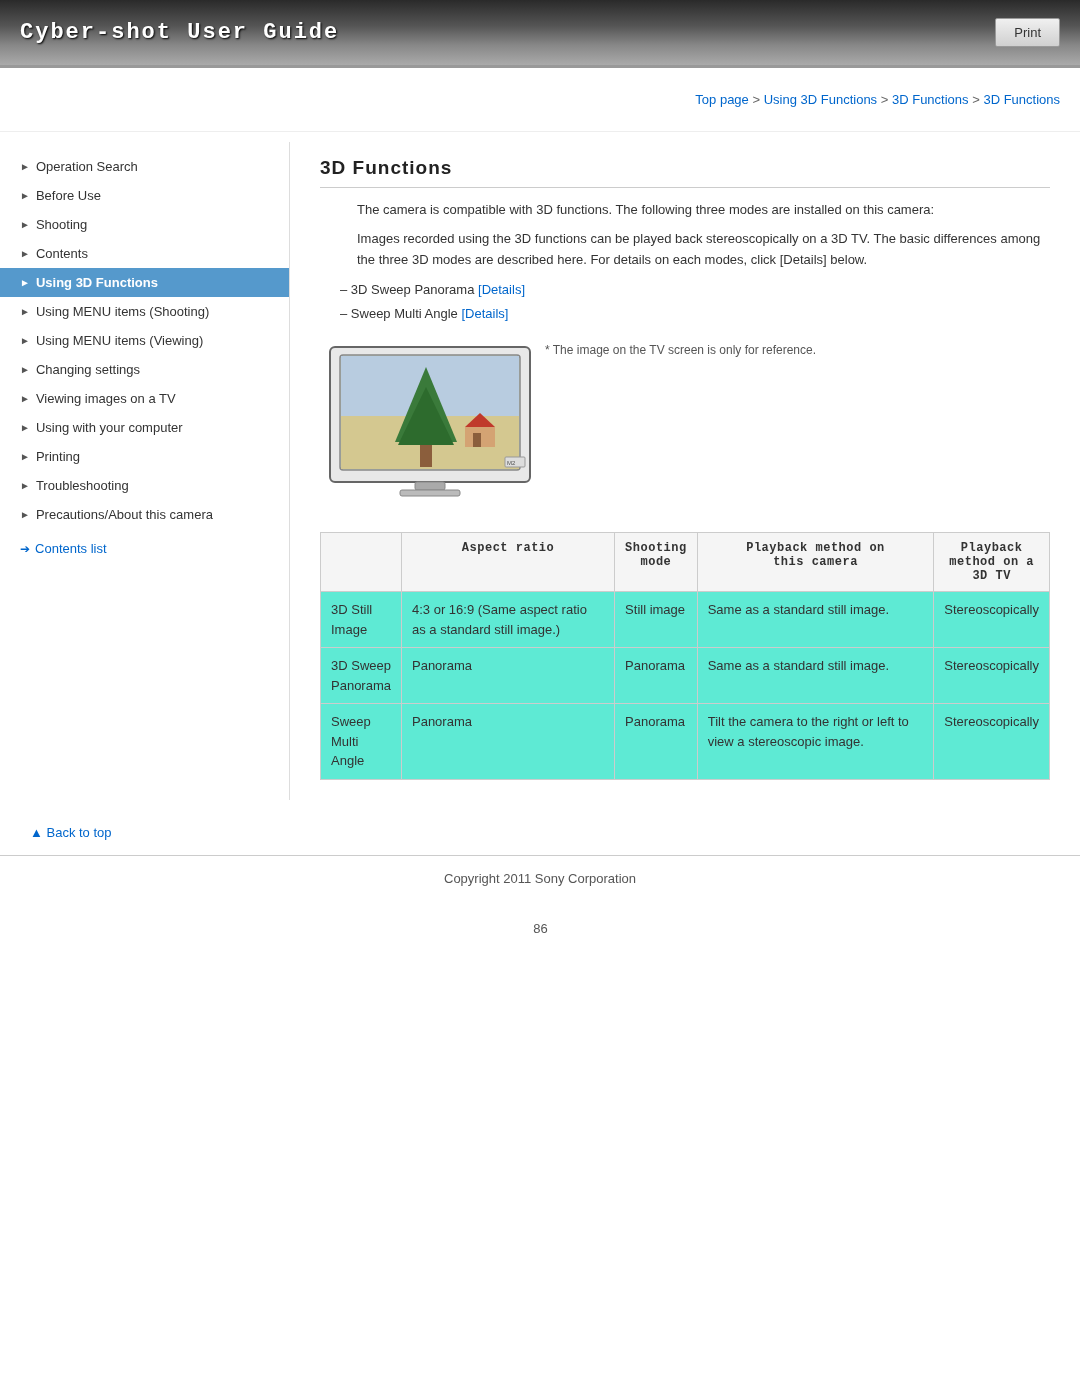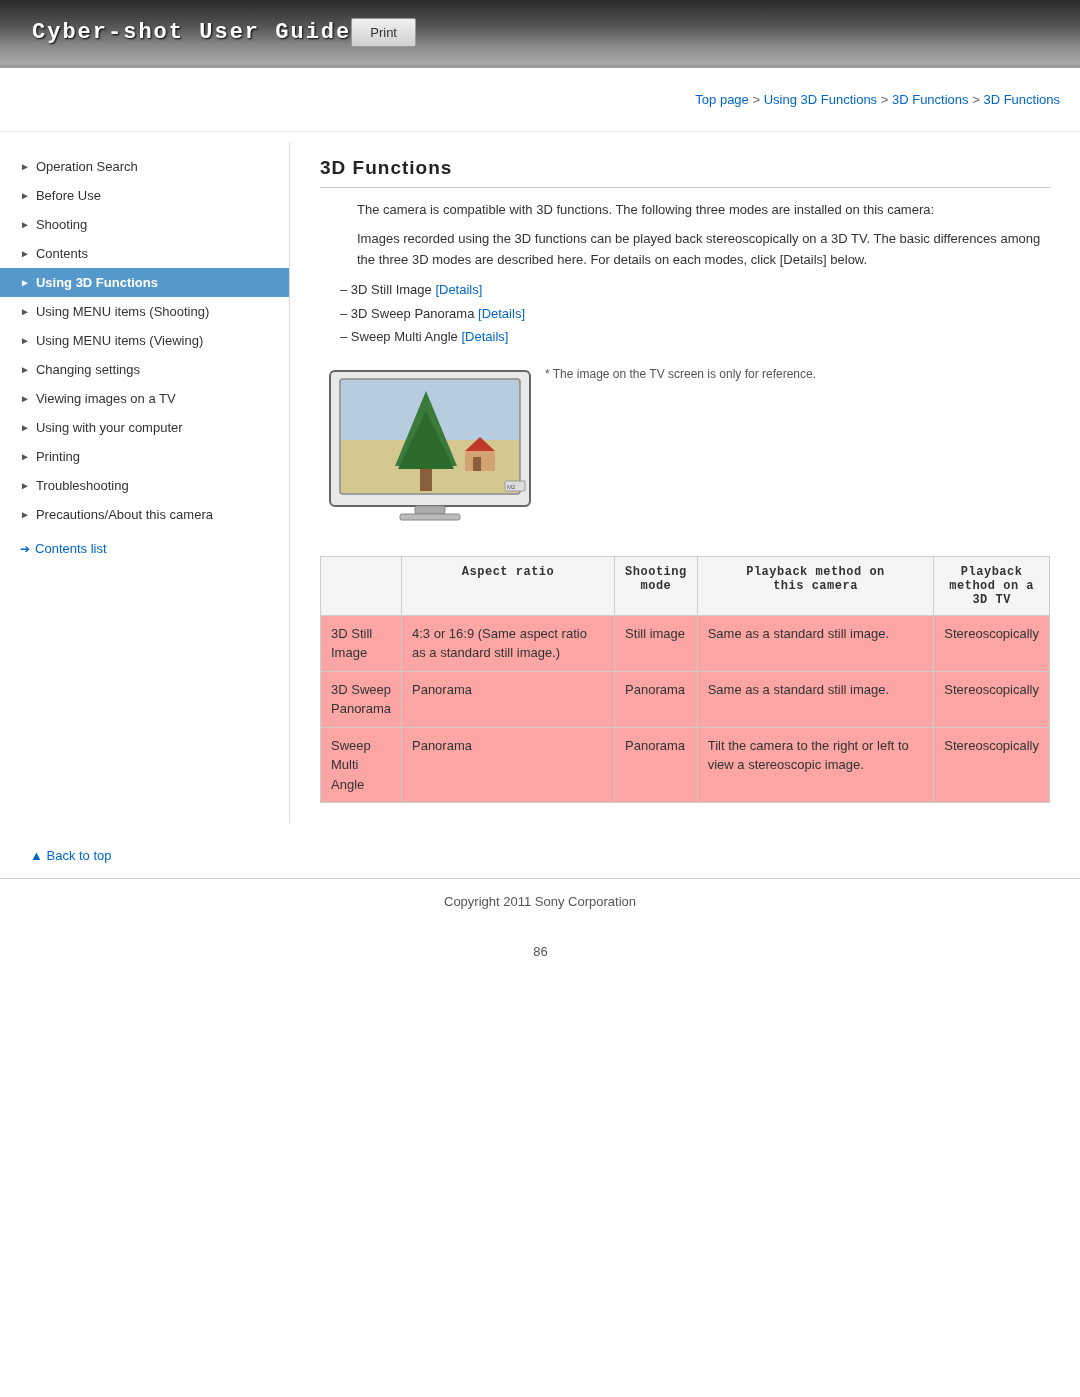--- a/index.html
+++ b/index.html
@@ -8,23 +8,24 @@
       font-size: 13px;
       background: #fff;
       color: #333;
       width: 1080px;
       min-height: 1397px;
     }
 
     
     .header {
       background: linear-gradient(180deg, #2a2a2a 0%, #555 40%, #888 70%, #aaa 100%);
-      padding: 18px 32px;
+      padding: 18px 20px;
       display: flex;
       align-items: center;
+      justify-content: space-between;
       border-bottom: 3px solid #999;
     }
     .header-title {
       font-family: 'Courier New', monospace;
       font-size: 22px;
       color: #fff;
       letter-spacing: 2px;
       font-weight: bold;
       text-shadow: 1px 1px 2px #000;
     }
@@ -173,21 +174,21 @@
       vertical-align: top;
     }
     .data-table thead th {
       background: #f5f5f5;
       font-weight: bold;
       font-family: 'Courier New', monospace;
       font-size: 12px;
       letter-spacing: 0.5px;
     }
     .data-table tbody td {
-      background: #fca5a5;
+      background: #5eead4;
       line-height: 1.5;
     }
 
     
     .back-to-top-bar {
       display: flex;
       padding: 15px 30px 5px 30px;
     }
     .back-to-top {
       color: #0066cc;
@@ -296,21 +297,20 @@
   </nav>
 
   <div class="content">
 
     <h1 class="page-title">3D Functions</h1>
 
     <p class="intro-text">The camera is compatible with 3D functions. The following three modes are installed on this camera:</p>
     <p class="intro-text">Images recorded using the 3D functions can be played back stereoscopically on a 3D TV. The basic differences among the three 3D modes are described here. For details on each modes, click [Details] below.</p>
 
     <ul class="feature-list">
-      <li>3D Still Image <a href="#">[Details]</a></li>
       <li>3D Sweep Panorama <a href="#">[Details]</a></li>
       <li>Sweep Multi Angle <a href="#">[Details]</a></li>
     </ul>
 
     <div class="tv-image-container">
       <svg class="tv-illustration" viewBox="0 0 220 175" xmlns="http://www.w3.org/2000/svg">
 
         <rect x="10" y="10" width="200" height="135" rx="5" ry="5" fill="#e8e8e8" stroke="#666" stroke-width="2"></rect>
 
         <rect x="20" y="18" width="180" height="115" rx="3" ry="3" fill="#c8d8c8" stroke="#888" stroke-width="1.5"></rect>

